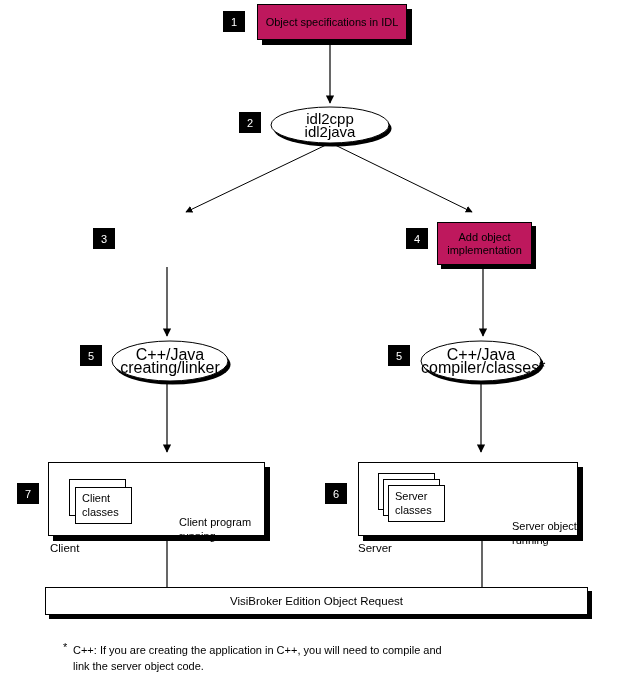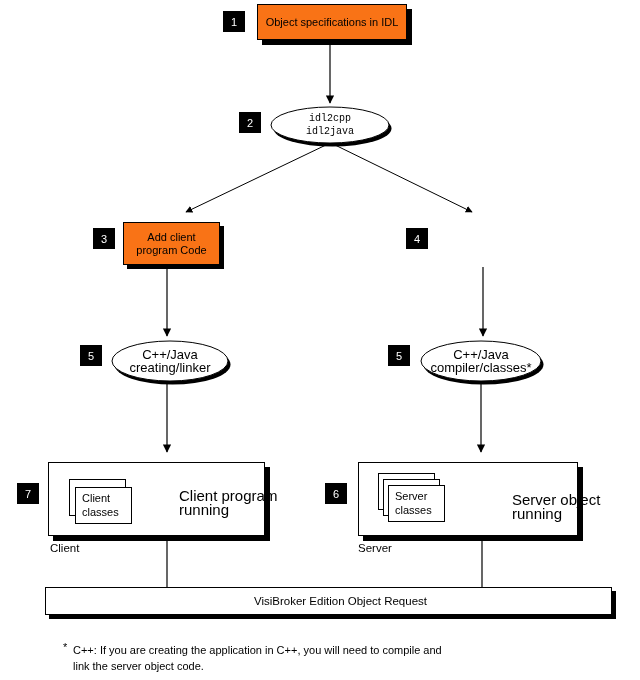--- a/index.html
+++ b/index.html
@@ -6,40 +6,40 @@
   #canvas{
     position:relative;width:640px;height:680px;background:#ffffff;
     font-family:"Liberation Sans",sans-serif;color:#000000;overflow:hidden;
   }
   #wires{position:absolute;left:0;top:0;width:640px;height:680px;pointer-events:none;}
   .badge{
     position:absolute;width:22px;height:21px;background:#000;color:#fff;
     font-size:11px;display:flex;align-items:center;justify-content:center;
   }
   .node{
-    position:absolute;background:#f97316;border:1px solid #000;
+    position:absolute;background:#be185d;border:1px solid #000;
     box-shadow:4px 4px 0 #000;display:flex;flex-direction:column;
     align-items:center;justify-content:center;text-align:center;
     font-size:11px;line-height:13px;
   }
   .etext{
-    position:absolute;text-align:center;font-size:13px;line-height:13px;
+    position:absolute;text-align:center;font-size:16px;line-height:13px;
   }
-  .mono{font-family:Liberation Mono, monospace;font-size:10px;line-height:13px;text-align:center;}
+  .mono{font-family:Liberation Sans, sans-serif;font-size:15px;line-height:13px;text-align:center;}
   .bigbox{
     position:absolute;background:#fff;border:1px solid #000;box-shadow:5px 5px 0 #000;
   }
   .card{position:absolute;background:#fff;border:1px solid #000;width:55px;height:35px;}
   .cardtext{position:absolute;left:6px;top:3px;font-size:11px;line-height:14px;white-space:nowrap;}
-  .runtext{position:absolute;font-size:15px;line-height:14px;white-space:nowrap;}
+  .runtext{position:absolute;font-size:11px;line-height:14px;white-space:nowrap;margin-top:26px;}
   .caption{position:absolute;font-size:11.5px;}
   .bar{
     position:absolute;left:45px;top:587px;width:541px;height:26px;background:#fff;
     border:1px solid #000;box-shadow:4px 4px 0 #000;
-    display:flex;align-items:center;justify-content:center;font-size:11.5px;padding-left:24px;
+    display:flex;align-items:center;justify-content:center;font-size:11.5px;
   }
   .foot{position:absolute;font-size:11px;line-height:15px;white-space:nowrap;}
 </style>
 </head>
 <body>
 
 <div id="canvas">
 
   <svg id="wires" viewBox="0 0 640 680" xmlns="http://www.w3.org/2000/svg">
     <defs>
@@ -78,26 +78,26 @@
     <span>Object specifications in IDL</span>
   </div>
 
   <div class="badge" style="left:239px;top:112px">2</div>
   <div class="etext mono" style="left:270px;top:112px;width:120px">
     <div>idl2cpp</div>
     <div>idl2java</div>
   </div>
 
   <div class="badge" style="left:93px;top:228px">3</div>
-  <div class="node" style="left:123px;top:222px;width:95px;height:41px">
-    <span>Add client</span>
-    <span>program Code</span>
-  </div>
 
   <div class="badge" style="left:406px;top:228px">4</div>
+  <div class="node" style="left:437px;top:222px;width:93px;height:41px">
+    <span>Add object</span>
+    <span>implementation</span>
+  </div>
 
   <div class="badge" style="left:80px;top:345px">5</div>
   <div class="etext" style="left:110px;top:348px;width:120px">
     <div>C++/Java</div>
     <div>creating/linker</div>
   </div>
 
   <div class="badge" style="left:388px;top:345px">5</div>
   <div class="etext" style="left:421px;top:348px;width:120px">
     <div>C++/Java</div>

